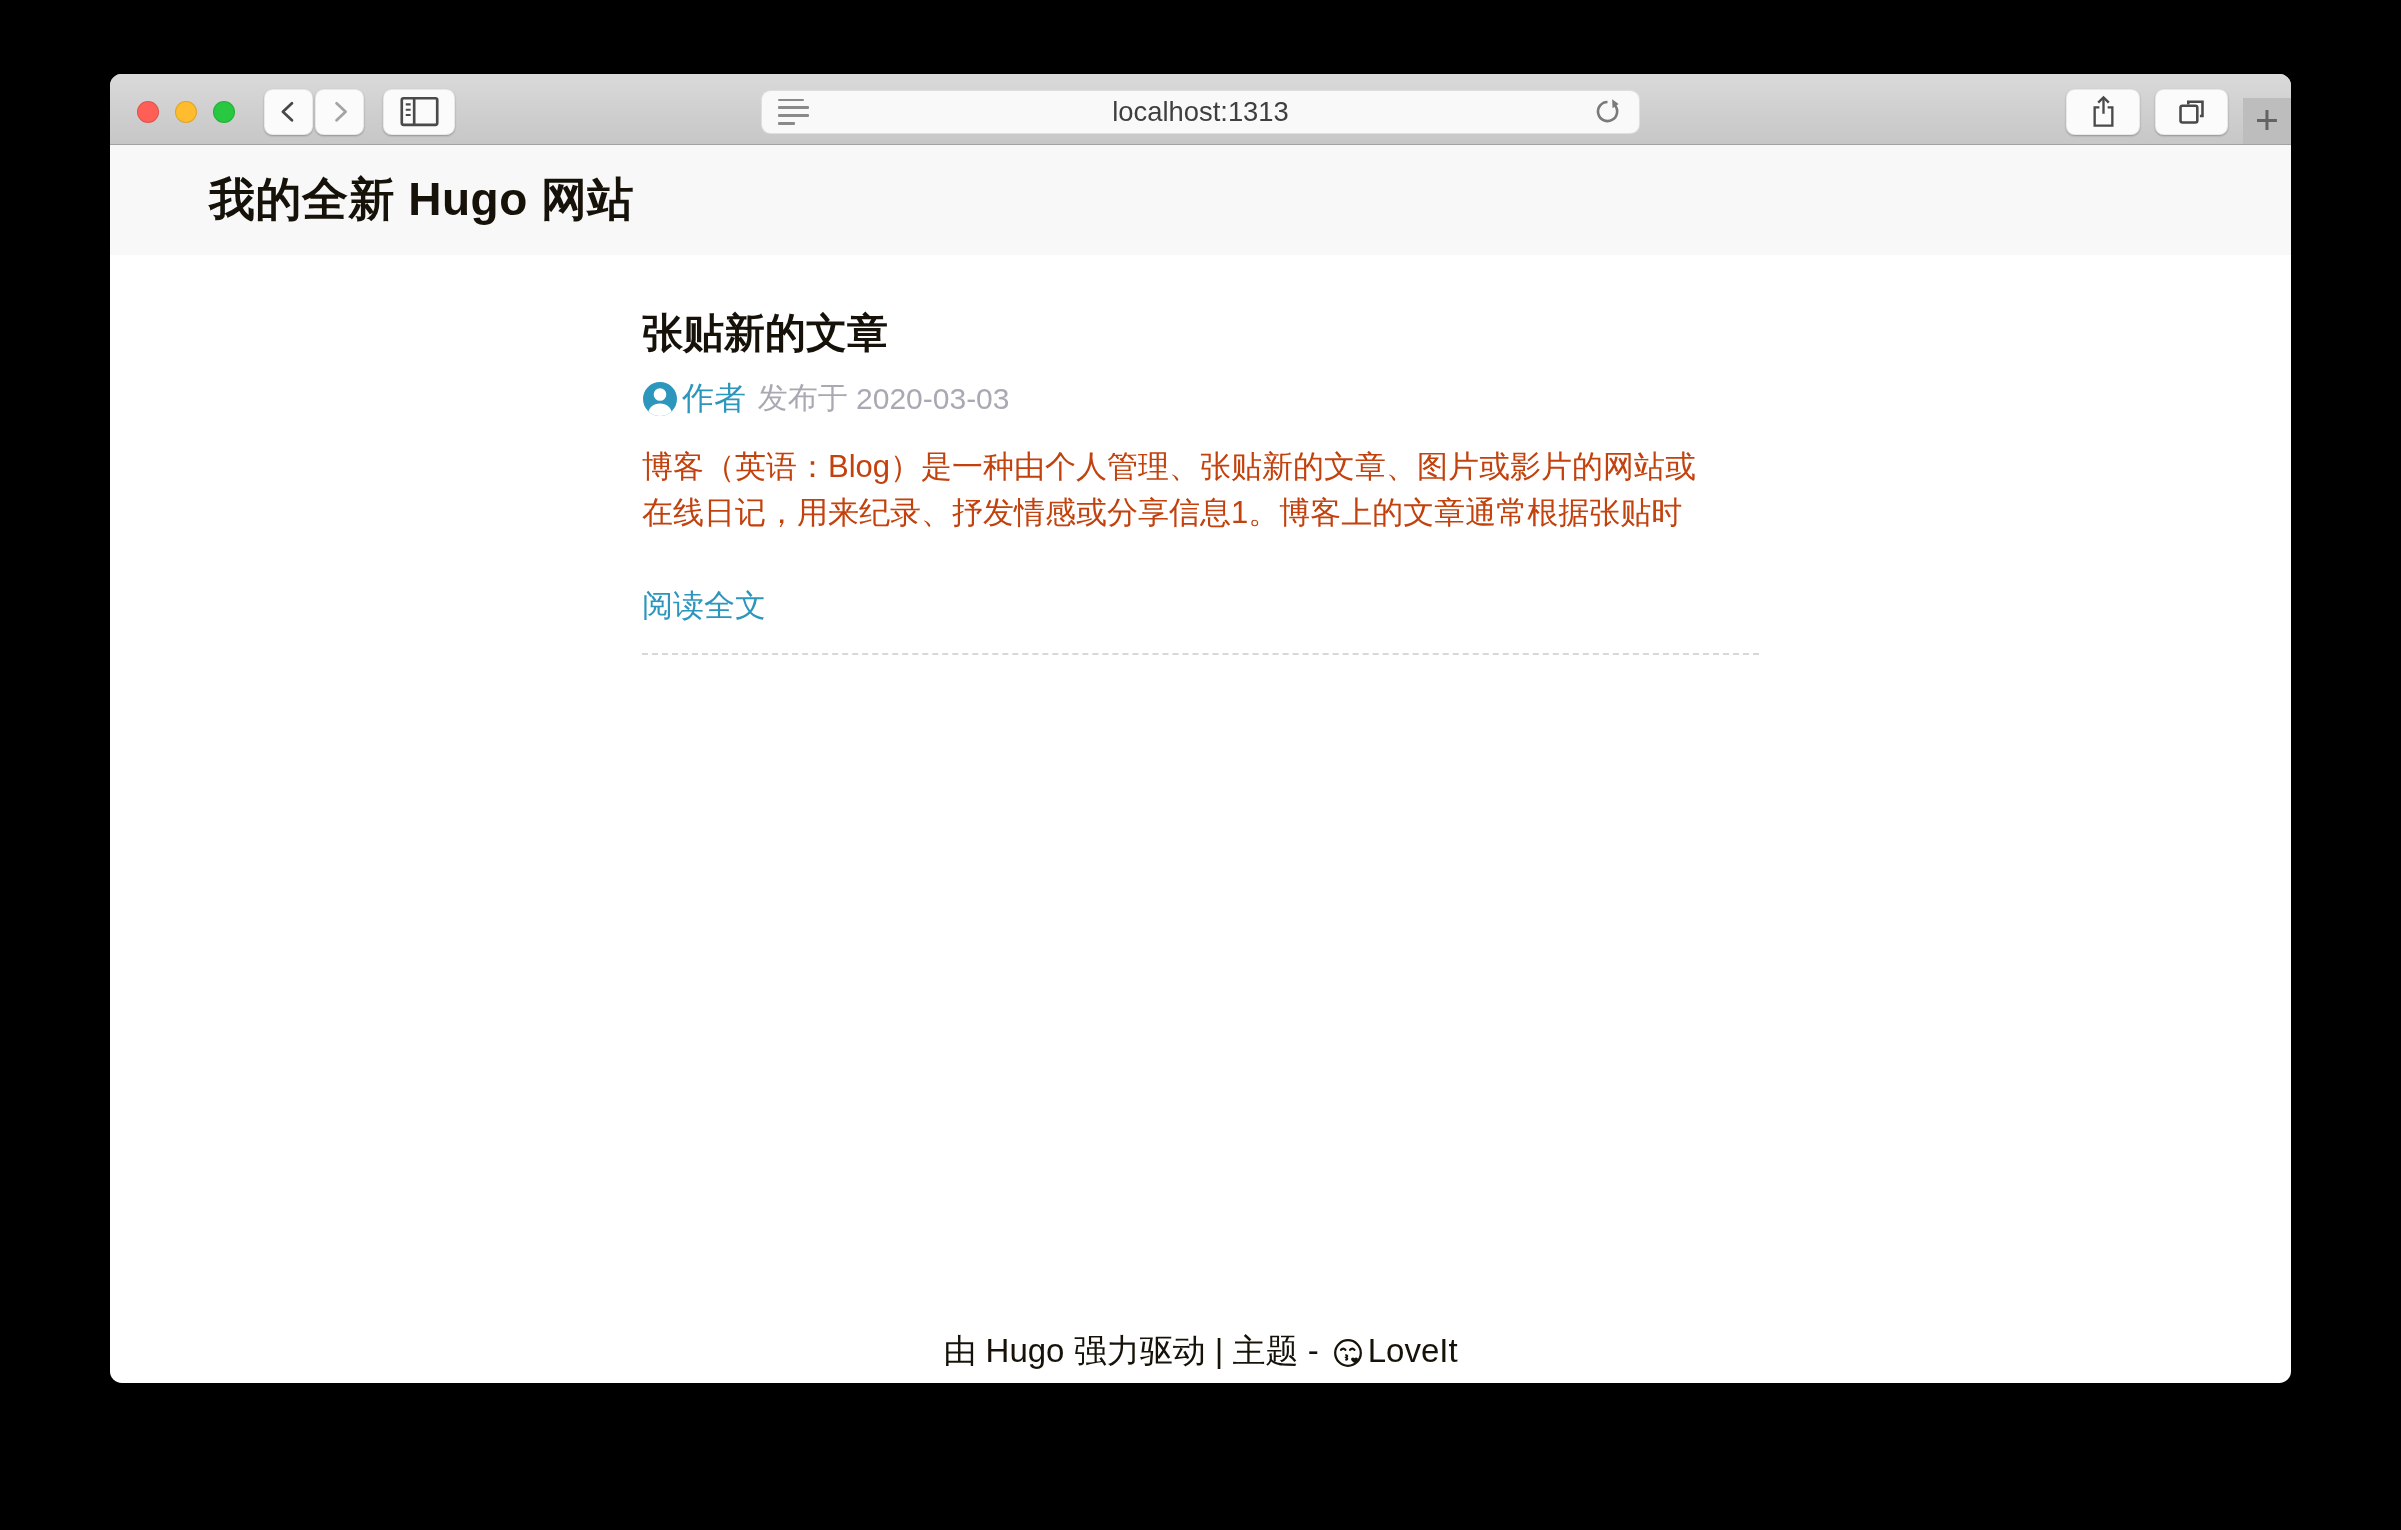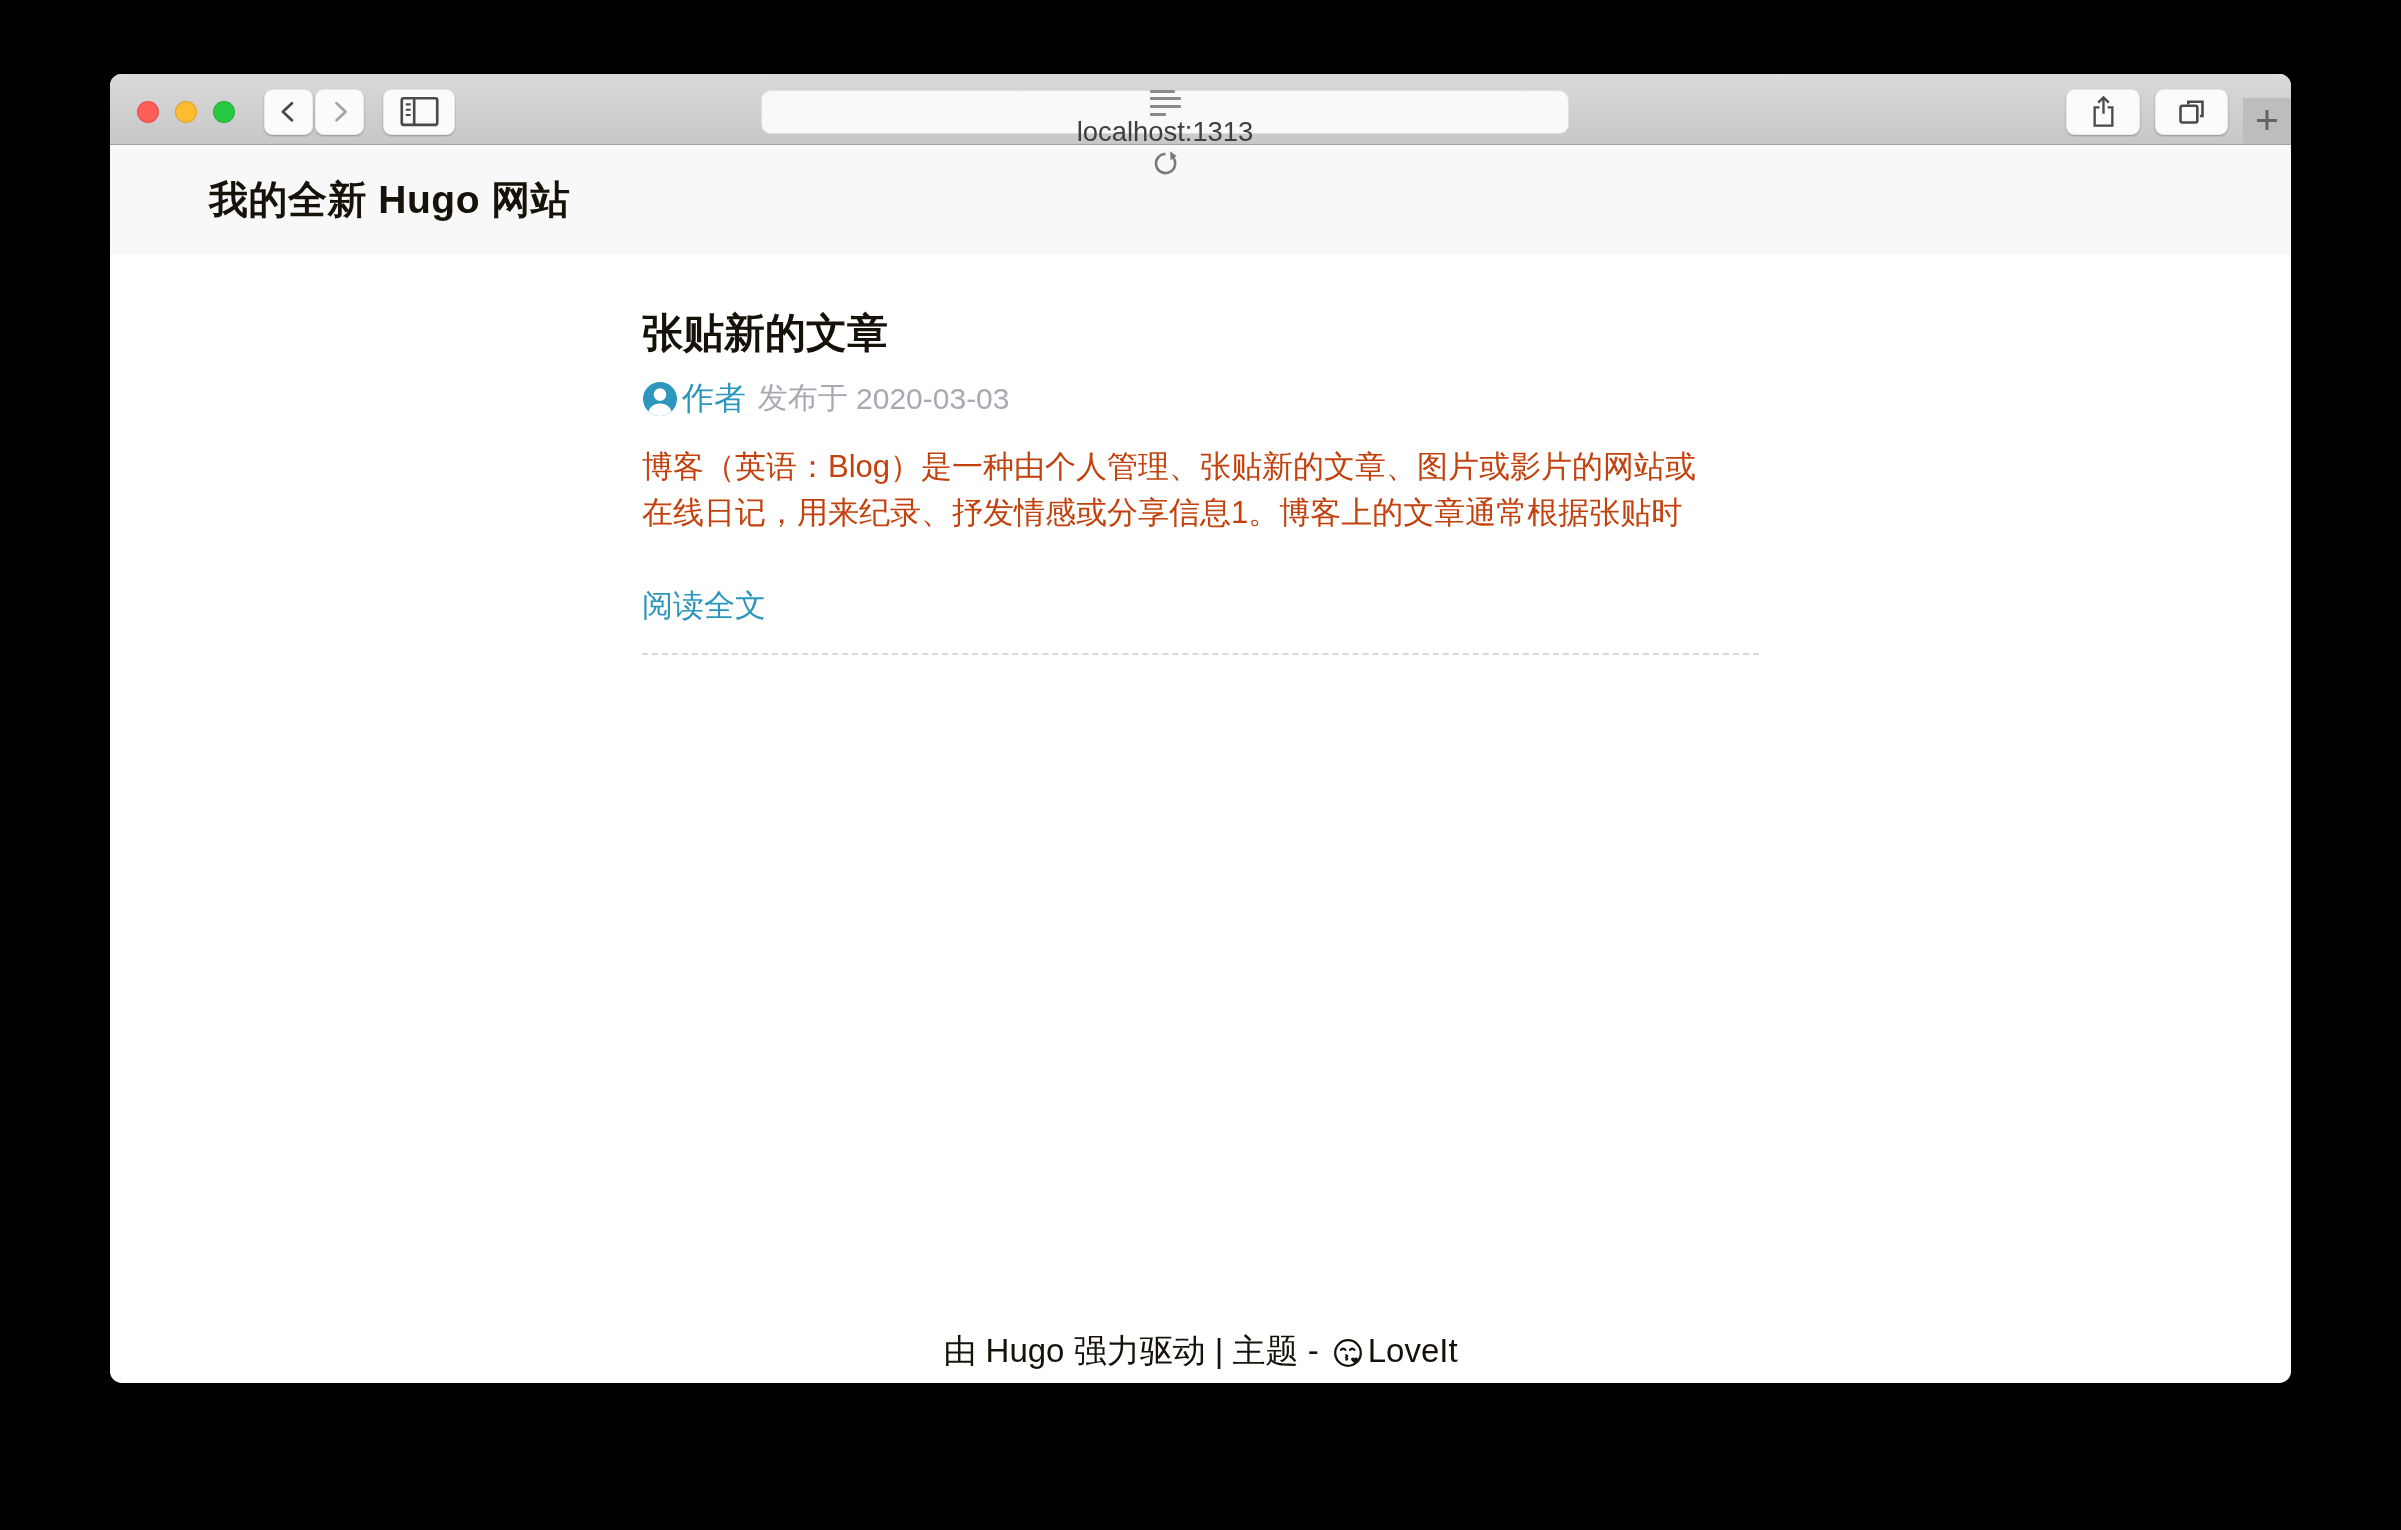--- a/index.html
+++ b/index.html
@@ -36,39 +36,39 @@
   .btn-forward { left:205px;  width:49px; }
   .btn-sidebar { left:273px;  width:72px; }
   .btn-share   { left:1956px; width:74px; }
   .btn-tabs    { left:2045px; width:73px; }
   .newtab {
     position:absolute; left:2133px; top:23.5px; width:48px; height:46px;
     background:#bdbdbd; display:flex; align-items:center; justify-content:center;
     font-size:41px; font-weight:300; color:#636363; line-height:1;
   }
   .urlfield {
-    position:absolute; left:651px; top:15.7px; width:808px; height:44px;
+    position:absolute; left:651px; top:15.7px; width:879px; height:44px;
     background:#f9f9f9; border-radius:9.8px;
     box-shadow:inset 0 0 0 1px rgba(0,0,0,0.10);
-    display:flex; align-items:center; padding:0 17px; box-sizing:border-box;flex-direction:column;
+    display:flex; align-items:center; padding:0 17px; box-sizing:border-box;
   }
   .url-text { flex:1; text-align:center; font-size:27.4px; color:#3f3f3f; }
   .reader-lines { display:flex; flex-direction:column; gap:4.9px; width:31px; }
   .reader-lines i { display:block; height:2.9px; background:#8a8a8a; border-radius:1px; }
   .reader-lines i:nth-child(1){ width:25.5px; }
   .reader-lines i:nth-child(2){ width:31px; }
   .reader-lines i:nth-child(3){ width:31px; }
   .reader-lines i:nth-child(4){ width:16.7px; }
   
   .site-header {
     flex:none; height:110px; background:#f8f8f8;
     display:flex; align-items:center;
     padding:0 102px 0 99px; box-sizing:border-box;
   }
-  .site-title { font-size:39px; font-weight:700; color:#161209; letter-spacing:0.5px; }
+  .site-title { font-size:46px; font-weight:700; color:#161209; letter-spacing:0.5px; }
   .site-nav { margin-left:auto; display:flex; align-items:center; gap:41px; }
   .nav-item { font-size:33px; color:#161209; text-decoration:none; }
   .nav-sep { width:2.9px; height:37px; background:#161209; border-radius:1px; }
   
   .main { flex:1 1 auto; background:#fff; }
   .article { width:1117px; margin:0 auto; padding-top:57px; }
   .post-title { margin:0; font-size:41px; line-height:1.05; font-weight:700; color:#161209; }
   .post-meta { margin-top:21.6px; display:flex; align-items:center; font-size:30px; color:#a9a9b3;text-align:right; }
   .author-link { display:flex; align-items:center; text-decoration:none; font-size:32px; margin-right:11.8px; }
   .author-link .avatar { margin-right:3.9px; }

